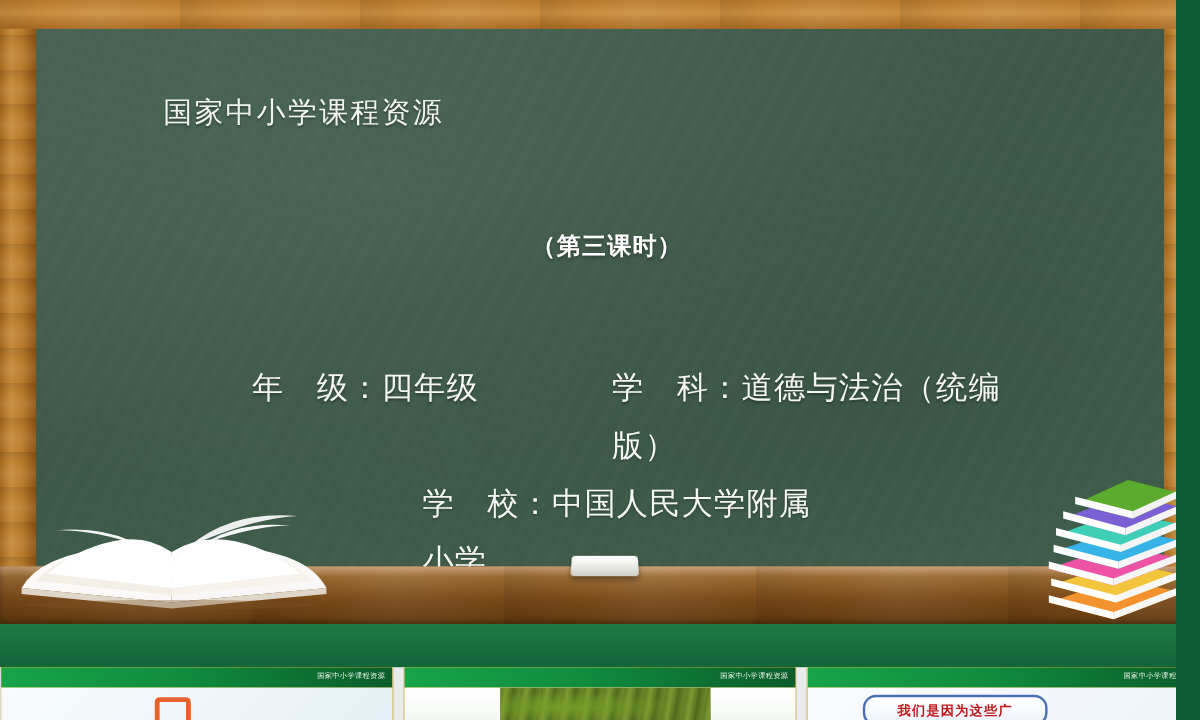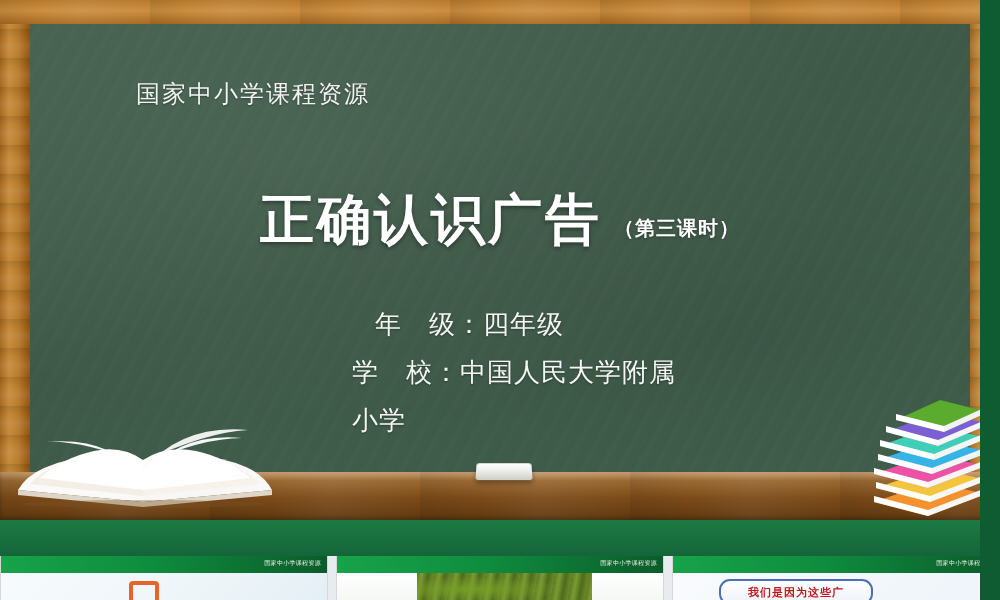--- a/index.html
+++ b/index.html
@@ -182,28 +182,30 @@
 
     <div class="frame"></div>
     <div class="board"></div>
     <div class="frame-left"></div>
     <div class="frame-right"></div>
     <div class="frame-top"></div>
 
     <div class="brand">国家中小学课程资源</div>
 
     <div class="title-row">
-      <div class="title-main">正确认识广告</div>
       <div class="title-sub">（第三课时）</div>
     </div>
 
     <div class="meta">
       <div class="meta-line">
         <div class="meta-left">
           <span>年　级：</span><span>四年级</span>
+        </div>
+        <div class="meta-right">
+          <span>学　科：</span><span>道德与法治（统编版）</span>
         </div>
       </div>
       <div class="meta-line">
         <div class="meta-right">
           <span>学　校：</span><span>中国人民大学附属小学</span>
         </div>
       </div>
     </div>
 
     <div class="ledge"></div>

